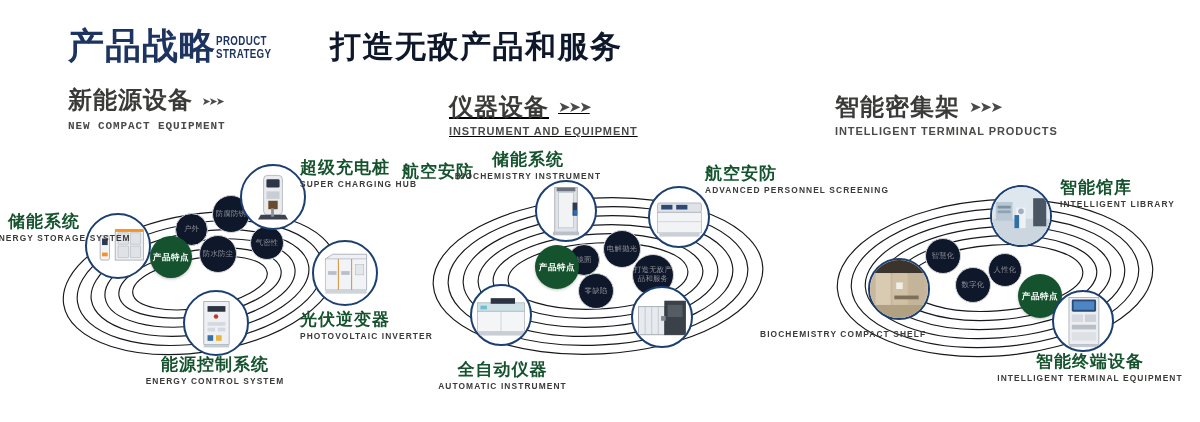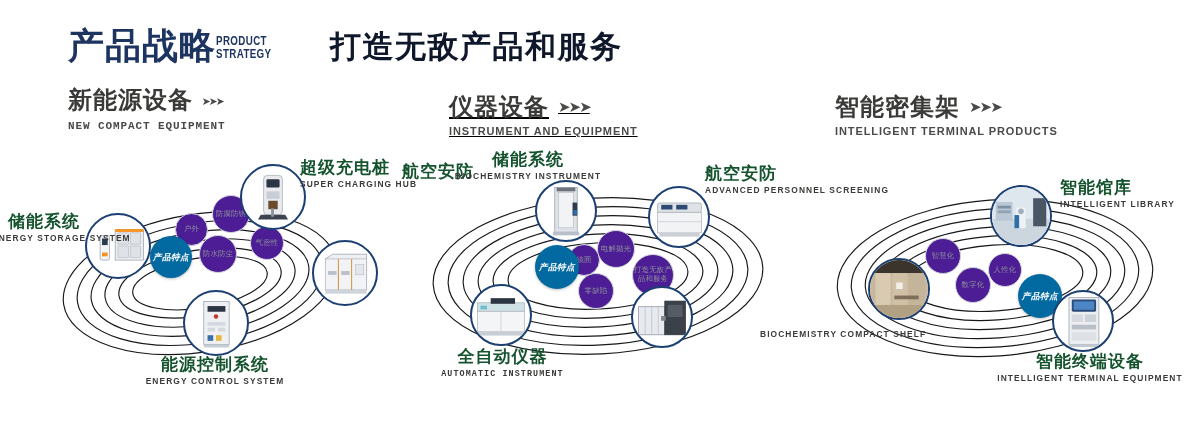--- a/index.html
+++ b/index.html
@@ -51,31 +51,30 @@
     border:2.2px solid #1c3f72;
     background:#ffffff;
     overflow:hidden;
     box-sizing:border-box;
   }
   .node .art{position:absolute;inset:0;}
 
   
   .bub{
     position:absolute;border-radius:50%;
-    border:1px solid #d3d5da;background:#4c1d95;
+    border:1px solid #d3d5da;background:#0f172a;
     display:flex;align-items:center;justify-content:center;
     text-align:center;color:#8e9099;
     font-size:7.4px;line-height:1.18;letter-spacing:.2px;
     box-sizing:border-box;
   }
   .bub.core{
-    background:#0369a1;border:none;color:#ffffff;font-weight:bold;
+    background:#14532d;border:none;color:#ffffff;font-weight:bold;
     font-size:8.6px;line-height:1.2;letter-spacing:.5px;
     box-shadow:0 1px 3px rgba(0,0,0,.25);
-    font-style:italic;
   }
 
   
   .lbl{position:absolute;white-space:nowrap;}
   .lbl .cn{font-size:17px;font-weight:bold;color:#14532d;letter-spacing:1px;line-height:1.15;}
   .lbl .en{font-size:8.4px;color:#3a3a38;letter-spacing:1.1px;line-height:1.3;font-weight:600;margin-top:1px;}
   .lbl.r{text-align:right;}
   .lbl.c{text-align:center;}
   .lbl.l{text-align:left;}
 </style>
@@ -173,20 +172,24 @@
         <path d="M12 18 l8 -5 h36 v38 h-36 z" fill="#eef0f3" stroke="#9aa0aa" stroke-width=".8"></path>
         <rect x="12" y="18" width="44" height="33" fill="#f2f3f6" stroke="#a8aeb7" stroke-width=".7"></rect>
         <line x1="26" y1="18" x2="26" y2="51" stroke="#d79b4a" stroke-width="1.2"></line>
         <line x1="40" y1="18" x2="40" y2="51" stroke="#d79b4a" stroke-width="1.2"></line>
         <rect x="15" y="31" width="9" height="4" fill="#b9bfc8"></rect>
         <rect x="29" y="31" width="9" height="4" fill="#b9bfc8"></rect>
         <rect x="44" y="24" width="9" height="11" fill="#e3e6ea" stroke="#aab0b9" stroke-width=".5"></rect>
         <rect x="12" y="51" width="44" height="4" fill="#cfd4da"></rect>
       </svg>
     </div>
+    <div class="lbl l" style="left:300px;top:160px;width:130px;">
+      <div class="cn">光伏逆变器</div>
+      <div class="en">PHOTOVOLTAIC INVERTER</div>
+    </div>
 
     <div class="node" style="left:183px;top:140px;width:66px;height:66px;">
       <svg class="art" viewBox="0 0 66 66">
         <rect x="20" y="10" width="27" height="46" fill="#eef0f3" stroke="#9aa0aa" stroke-width=".8"></rect>
         <rect x="24" y="15" width="19" height="6" fill="#2b3242"></rect>
         <circle cx="33" cy="26" r="2.4" fill="#c0392b"></circle>
         <rect x="24" y="32" width="19" height="4" fill="#d5d9df"></rect>
         <rect x="24" y="38" width="8" height="4" fill="#d5d9df"></rect>
         <rect x="35" y="38" width="8" height="4" fill="#d5d9df"></rect>
         <rect x="24" y="46" width="6" height="6" fill="#3a6ea5"></rect>
@@ -206,21 +209,21 @@
         <ellipse cx="198" cy="126" rx="165" ry="78" transform="rotate(-3 198 126)"></ellipse>
         <ellipse cx="198" cy="126" rx="150" ry="69" transform="rotate(-3 198 126)"></ellipse>
         <ellipse cx="198" cy="126" rx="135" ry="60" transform="rotate(-3 198 126)"></ellipse>
         <ellipse cx="198" cy="126" rx="120" ry="51" transform="rotate(-3 198 126)"></ellipse>
         <ellipse cx="198" cy="126" rx="105" ry="42" transform="rotate(-3 198 126)"></ellipse>
         <ellipse cx="198" cy="126" rx="90" ry="33" transform="rotate(-3 198 126)"></ellipse>
       </g>
     </svg>
 
     <div class="bub" style="left:168px;top:94px;width:32px;height:32px;">镜面</div>
-    <div class="bub" style="left:197px;top:80px;width:38px;height:38px;">电解抛光</div>
+    <div class="bub" style="left:203px;top:80px;width:38px;height:38px;">电解抛光</div>
     <div class="bub" style="left:232px;top:104px;width:42px;height:42px;">打造无敌产品和服务</div>
     <div class="bub" style="left:178px;top:123px;width:36px;height:36px;">零缺陷</div>
     <div class="bub core" style="left:135px;top:95px;width:44px;height:44px;">
       <span>产品特点</span>
     </div>
 
     <div class="node" style="left:135px;top:30px;width:62px;height:62px;">
       <svg class="art" viewBox="0 0 62 62">
         <rect x="19" y="6" width="24" height="50" fill="#dfe2e6" stroke="#9aa0aa" stroke-width=".8"></rect>
         <rect x="23" y="11" width="16" height="38" fill="#f1f3f5" stroke="#aeb4bd" stroke-width=".6"></rect>
@@ -257,21 +260,21 @@
     <div class="node" style="left:70px;top:134px;width:62px;height:62px;">
       <svg class="art" viewBox="0 0 62 62">
         <rect x="6" y="18" width="50" height="9" fill="#cfe3e6" stroke="#9aa7ab" stroke-width=".7"></rect>
         <rect x="20" y="13" width="26" height="6" fill="#2b3440"></rect>
         <rect x="6" y="27" width="50" height="22" fill="#f4f5f7" stroke="#a6acb5" stroke-width=".7"></rect>
         <line x1="31" y1="27" x2="31" y2="49" stroke="#c3c9d1" stroke-width=".8"></line>
         <rect x="9" y="21" width="7" height="4" fill="#6fc0cf"></rect>
         <rect x="6" y="49" width="50" height="4" fill="#c9ced5"></rect>
       </svg>
     </div>
-    <div class="lbl c" style="left:10px;top:198px;width:185px;font-family:Liberation Mono, monospace;">
+    <div class="lbl c" style="left:10px;top:210px;width:185px;">
       <div class="cn">全自动仪器</div>
       <div class="en">AUTOMATIC INSTRUMENT</div>
     </div>
 
     <div class="node" style="left:231px;top:136px;width:62px;height:62px;">
       <svg class="art" viewBox="0 0 62 62">
         <rect x="6" y="20" width="28" height="30" fill="#e7eaee" stroke="#8d949d" stroke-width=".8"></rect>
         <line x1="13" y1="20" x2="13" y2="50" stroke="#b4bac2" stroke-width=".7"></line>
         <line x1="20" y1="20" x2="20" y2="50" stroke="#b4bac2" stroke-width=".7"></line>
         <line x1="27" y1="20" x2="27" y2="50" stroke="#b4bac2" stroke-width=".7"></line>

